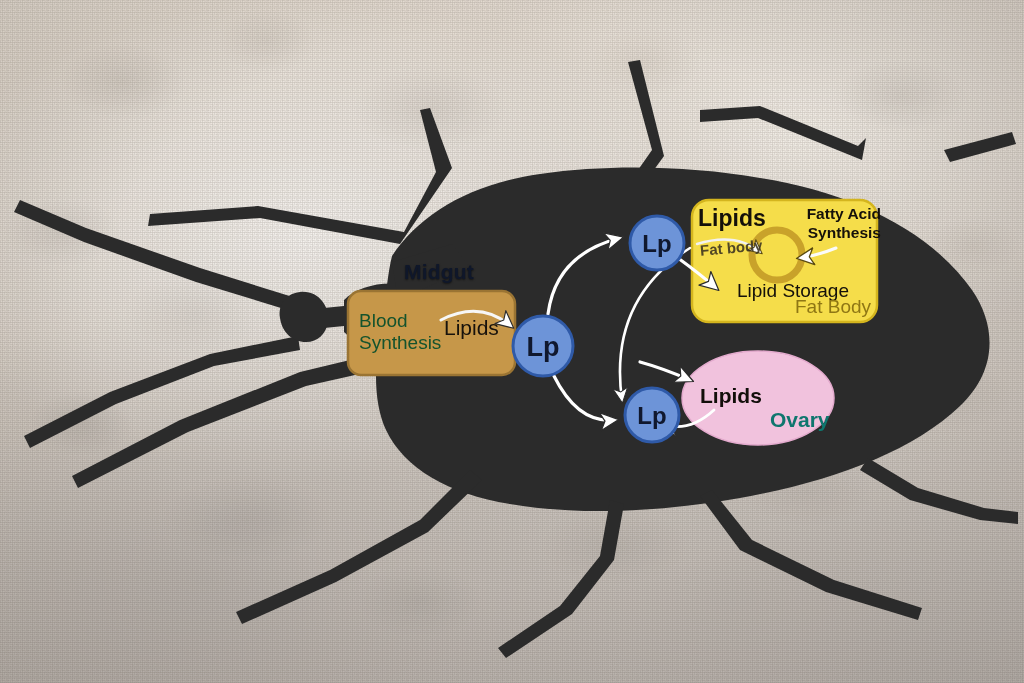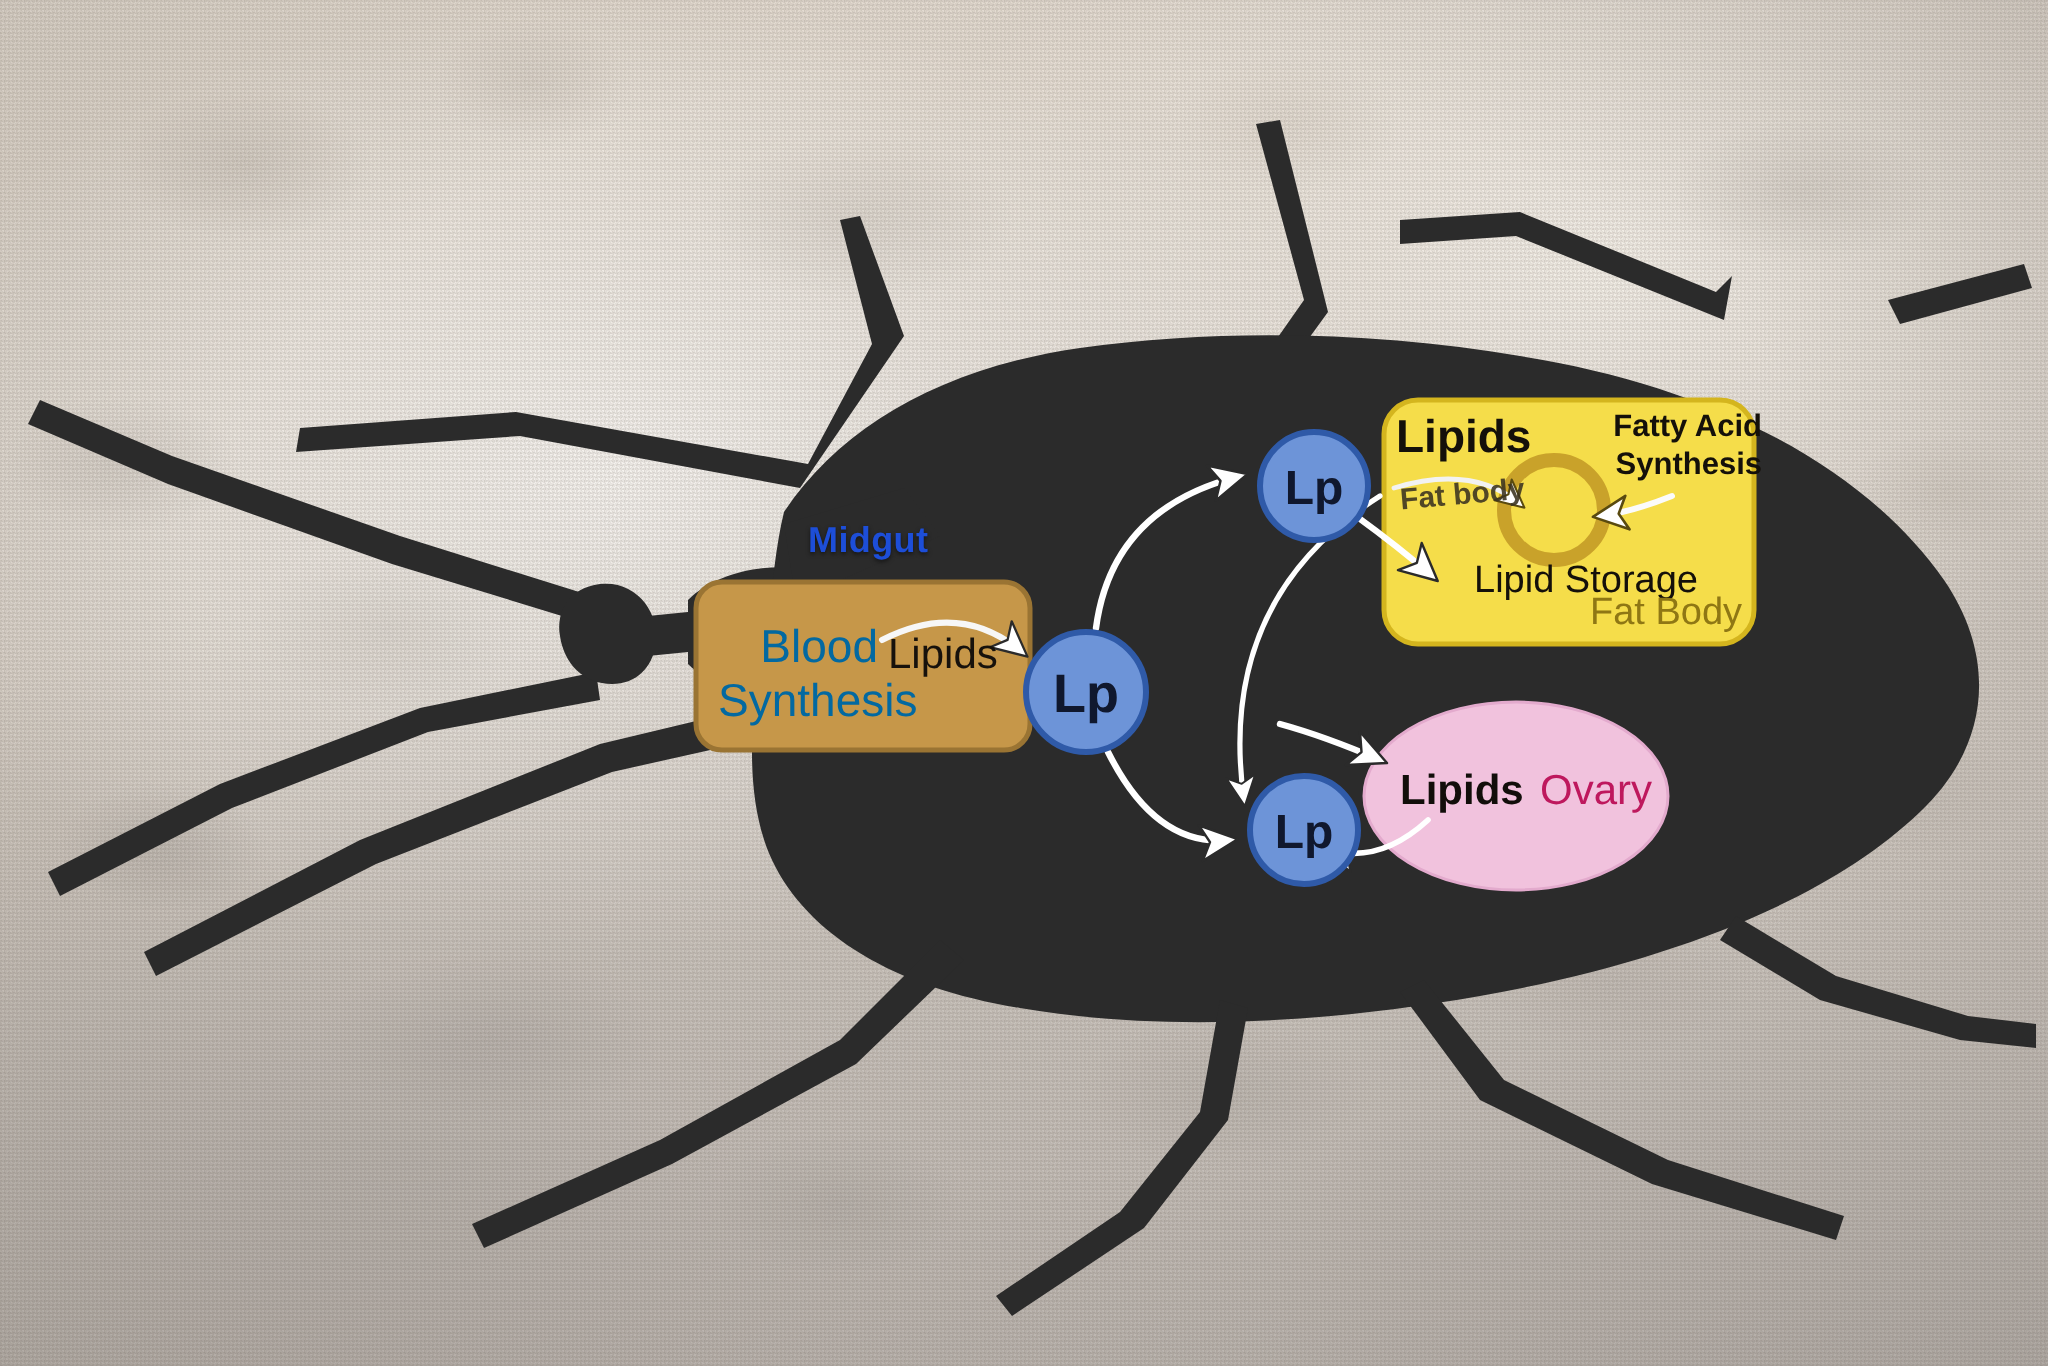--- a/index.html
+++ b/index.html
@@ -69,32 +69,32 @@
   svg.layer { overflow: visible; }
 
   
   .lbl {
     position: absolute;
     white-space: nowrap;
     line-height: 1.06;
     user-select: none;
   }
   .lbl-midgut {
-    color: #1d4ed8;
-    font-size: 18px;
+    color: #0f172a;
+    font-size: 21px;
     font-weight: 700;
     letter-spacing: 0.2px;
     text-shadow: 0 1px 2px rgba(0,0,0,0.55);
     text-align: center;
   }
   .lbl-blood {
-    color: #0369a1;
-    font-size: 23px;
+    color: #14532d;
+    font-size: 19px;
     font-weight: 400;
-    text-align: right;
+    text-align: left;
     line-height: 1.18;
   }
   .lbl-lipids-gut {
     color: #17120c;
     font-size: 21px;
     font-weight: 400;
   }
   .lbl-lipids-fb {
     color: #14100a;
     font-size: 23px;
@@ -123,23 +123,24 @@
     color: #8f7714;
     font-size: 19px;
     font-weight: 500;
   }
   .lbl-lipids-ov {
     color: #120e0a;
     font-size: 21px;
     font-weight: 700;
   }
   .lbl-ovary {
-    color: #be185d;
-    font-size: 21px;
-    font-weight: 400;
+    color: #0f766e;
+    font-size: 21px;
+    font-weight: 700;
+    margin-top: 24px;
   }
   .lp-text {
     font-family: "Liberation Sans", sans-serif;
     font-size: 27px;
     font-weight: 700;
     fill: #10182e;
   }
   .lp-text-sm {
     font-family: "Liberation Sans", sans-serif;
     font-size: 24px;

